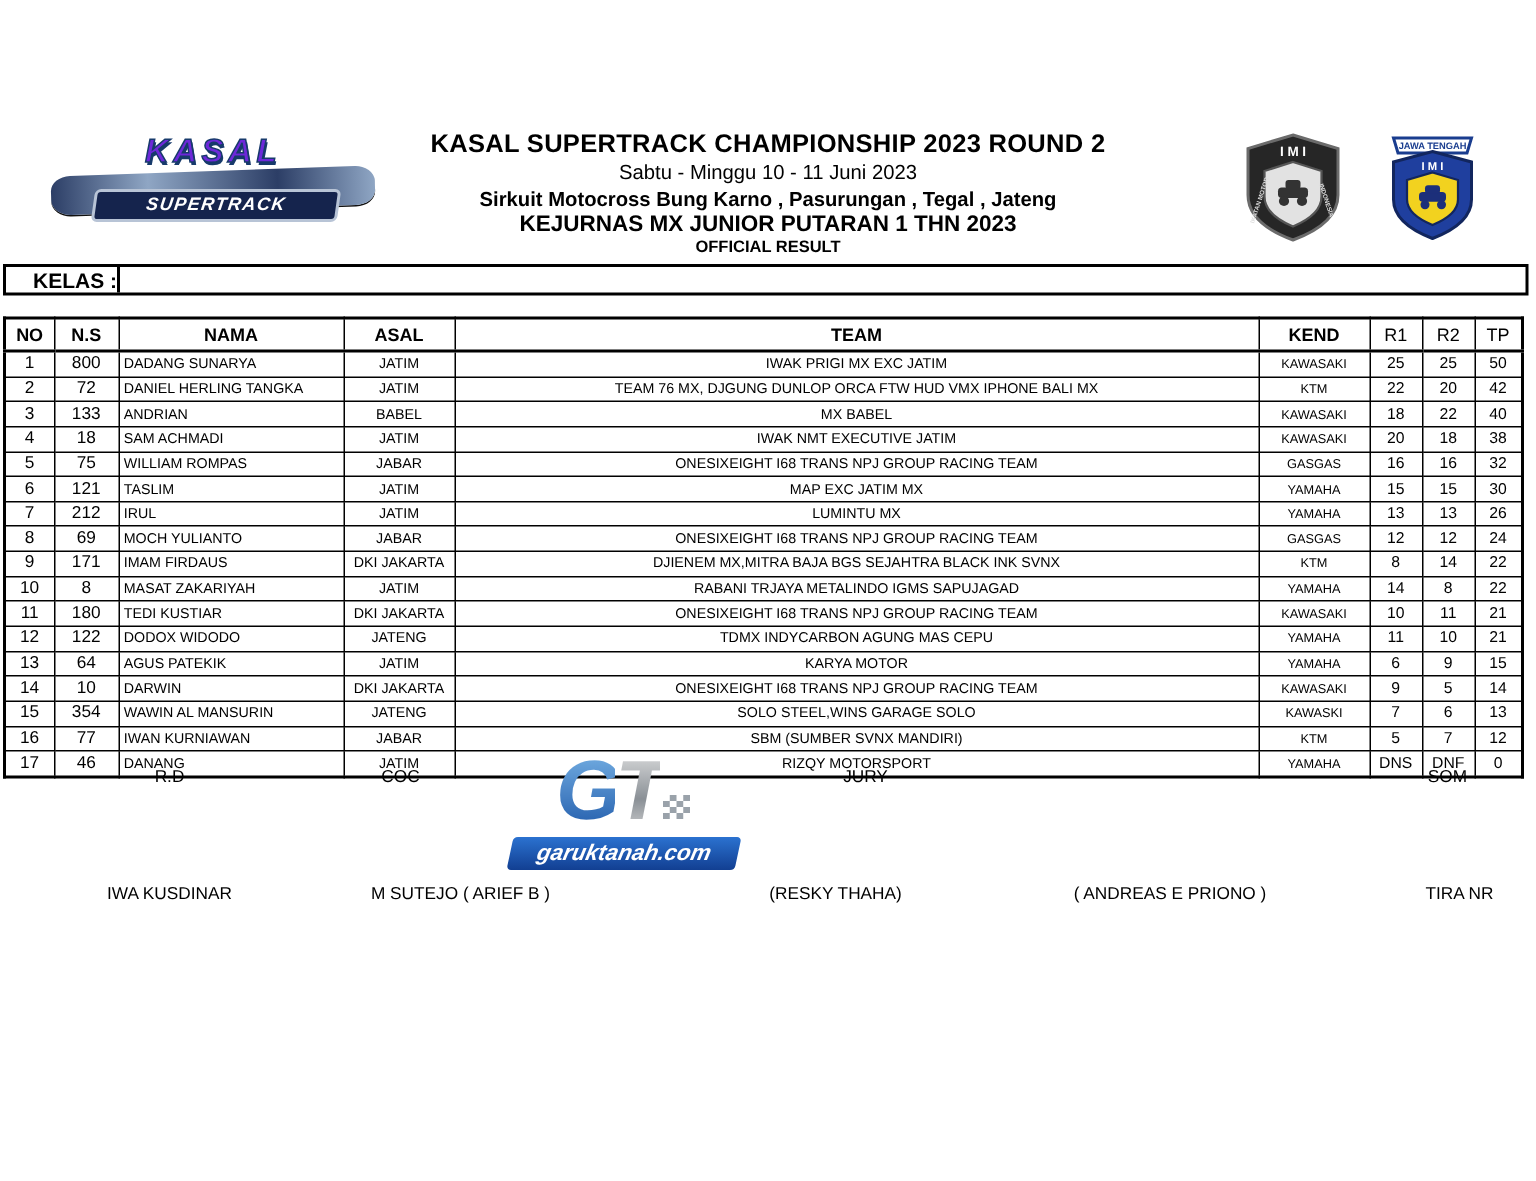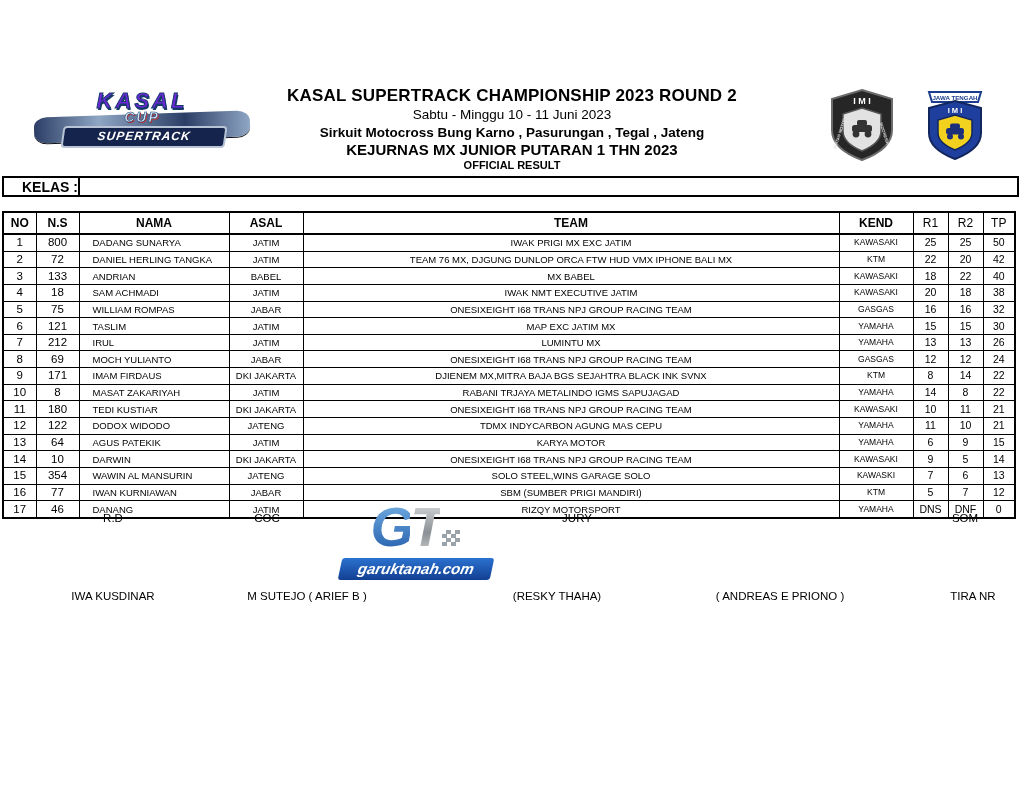--- a/index.html
+++ b/index.html
@@ -33,21 +33,21 @@
   .kelasbar .klabel{width:76px;border-right:2px solid #000;font-weight:bold;font-size:14px;display:flex;align-items:center;padding-left:18px;box-sizing:border-box;}
   .kelasbar .kvalue{flex:1;font-weight:bold;font-size:13.5px;display:flex;align-items:center;justify-content:center;}
 
   
   table.res{position:absolute;left:2px;top:211px;border-collapse:collapse;table-layout:fixed;width:1012px;border:2px solid #000;}
   table.res th,table.res td{border:1px solid #000;padding:0;text-align:center;overflow:hidden;white-space:nowrap;}
   table.res th{height:20px;font-size:12px;font-weight:bold;border-bottom:2px solid #000;}
   table.res th.light{font-weight:normal;font-size:12px;}
   table.res td{height:15.65px;font-size:10px;line-height:15px;}
   table.res td.c0,table.res td.c1{font-size:11.5px;}
-  table.res td.c2{text-align:left;padding-left:13px;font-size:9.5px;}
+  table.res td.c2{text-align:left;padding-left:3px;font-size:9.5px;}
   table.res td.c3{font-size:9.5px;}
   table.res td.c4{font-size:9.5px;}
   table.res td.c5{font-size:8.5px;}
   table.res td.c6,table.res td.c7,table.res td.c8{font-size:10.5px;}
 
   
   .footer{position:absolute;left:0;top:498px;width:1024px;height:120px;}
   .footer .role,.footer .name{position:absolute;transform:translateX(-50%);font-size:11.5px;white-space:nowrap;}
   .footer .role{top:14px;}
   .footer .name{top:92px;}
@@ -61,21 +61,20 @@
   .gtlogo .banner{margin:4px auto 0;width:152px;height:22px;background:linear-gradient(180deg,#2b72d0,#123f92);transform:skewX(-12deg);border-radius:3px;color:#fff;font-weight:bold;font-style:italic;font-size:15px;line-height:22px;}
 </style>
 </head>
 <body>
 
 <div class="page">
 
   <div class="kasal">
     <div class="swoosh"></div>
     <div class="w1">KASAL</div>
-    <div class="w2">CUP</div>
     <div class="w3">SUPERTRACK</div>
   </div>
 
   <div class="hdr">
     <div class="t1">KASAL SUPERTRACK CHAMPIONSHIP 2023 ROUND 2</div>
     <div class="t2">Sabtu - Minggu 10 - 11 Juni 2023</div>
     <div class="t3">Sirkuit Motocross Bung Karno , Pasurungan , Tegal , Jateng</div>
     <div class="t4">KEJURNAS MX JUNIOR PUTARAN 1 THN 2023</div>
     <div class="t5">OFFICIAL RESULT</div>
   </div>
@@ -305,21 +304,21 @@
           <td class="c5">KAWASKI</td>
           <td class="c6">7</td>
           <td class="c7">6</td>
           <td class="c8">13</td>
         </tr>
         <tr>
           <td class="c0">16</td>
           <td class="c1">77</td>
           <td class="c2">IWAN KURNIAWAN</td>
           <td class="c3">JABAR</td>
-          <td class="c4">SBM (SUMBER PRIGI MANDIRI)</td>
+          <td class="c4">SBM (SUMBER SVNX MANDIRI)</td>
           <td class="c5">KTM</td>
           <td class="c6">5</td>
           <td class="c7">7</td>
           <td class="c8">12</td>
         </tr>
         <tr>
           <td class="c0">17</td>
           <td class="c1">46</td>
           <td class="c2">DANANG</td>
           <td class="c3">JATIM</td>

